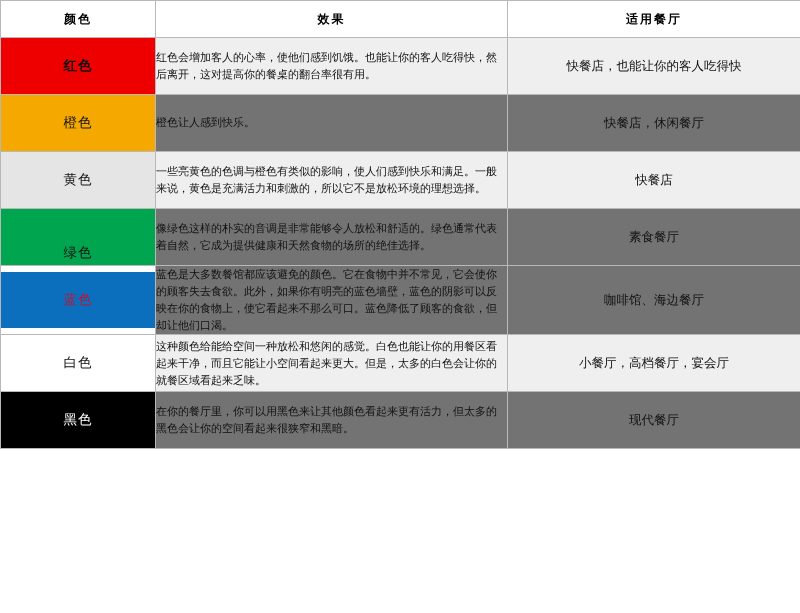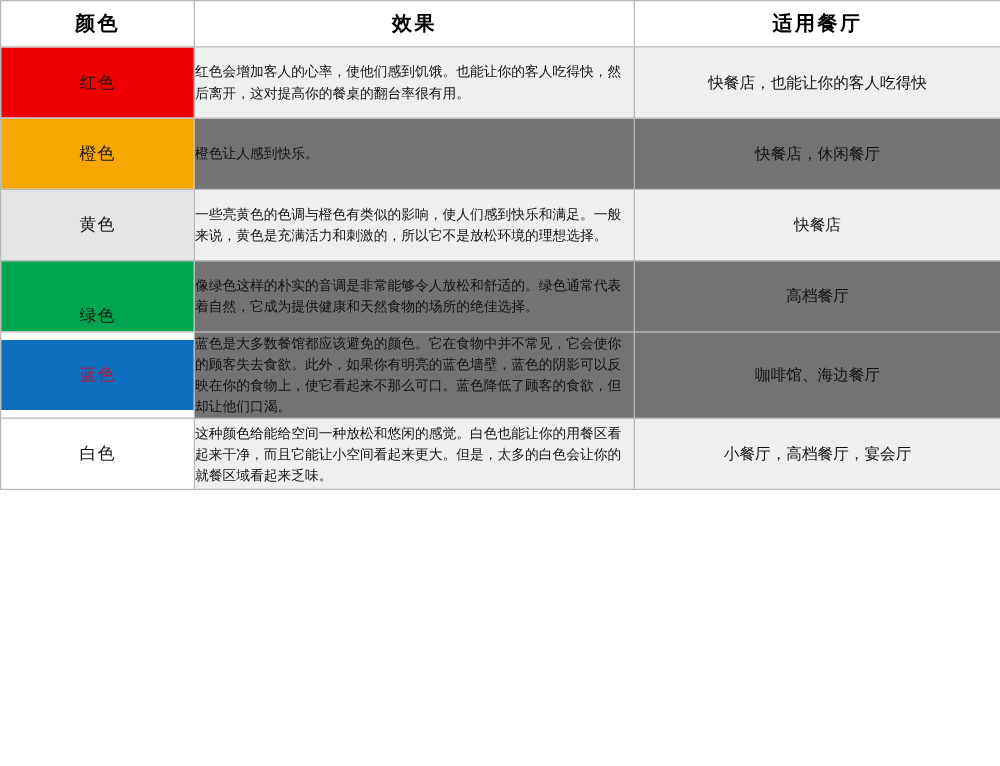--- a/index.html
+++ b/index.html
@@ -24,21 +24,21 @@
   table.color-table col.c3 { width: 293px; }
 
   table.color-table th,
   table.color-table td {
     border: 1px solid #b8b8b8;
     vertical-align: middle;
     padding: 0;
   }
   thead th {
     background: #ffffff;
-    font-size: 16px;
+    font-size: 12px;
     font-weight: bold;
     letter-spacing: 2px;
     text-align: center;
     height: 36px;
     padding: 4px 6px;
   }
   td.swatch-cell {
     text-align: center;
     padding: 0;
   }
@@ -89,21 +89,21 @@
     <tr>
       <th>颜色</th>
       <th>效果</th>
       <th>适用餐厅</th>
     </tr>
   </thead>
   <tbody id="tbody">
       <tr class="alt">
         <td class="swatch-cell">
           <div class="swatch" style="background: rgb(238, 0, 0);">
-            <span style="color: rgb(17, 17, 17);">红色</span>
+            <span style="color: rgb(17, 17, 17); font-weight: bold;">红色</span>
           </div>
         </td>
         <td class="effect-cell">红色会增加客人的心率，使他们感到饥饿。也能让你的客人吃得快，然后离开，这对提高你的餐桌的翻台率很有用。</td>
         <td class="rest-cell">快餐店，也能让你的客人吃得快</td>
       </tr>
       <tr class="plain">
         <td class="swatch-cell">
           <div class="swatch" style="background: rgb(245, 168, 0);">
             <span style="color: rgb(17, 17, 17);">橙色</span>
           </div>
@@ -120,34 +120,43 @@
         <td class="effect-cell">一些亮黄色的色调与橙色有类似的影响，使人们感到快乐和满足。一般来说，黄色是充满活力和刺激的，所以它不是放松环境的理想选择。</td>
         <td class="rest-cell">快餐店</td>
       </tr>
       <tr class="plain">
         <td class="swatch-cell">
           <div class="swatch" style="background: rgb(0, 166, 79);">
             <span style="color: rgb(17, 17, 17); margin-top: 32px;">绿色</span>
           </div>
         </td>
         <td class="effect-cell">像绿色这样的朴实的音调是非常能够令人放松和舒适的。绿色通常代表着自然，它成为提供健康和天然食物的场所的绝佳选择。</td>
-        <td class="rest-cell">高档餐厅</td>
+        <td class="rest-cell">素食餐厅</td>
       </tr>
       <tr class="plain">
         <td class="swatch-cell">
           <div class="swatch" style="background: rgb(11, 111, 190);">
             <span style="color: rgb(200, 16, 46);">蓝色</span>
           </div>
         </td>
         <td class="effect-cell">蓝色是大多数餐馆都应该避免的颜色。它在食物中并不常见，它会使你的顾客失去食欲。此外，如果你有明亮的蓝色墙壁，蓝色的阴影可以反映在你的食物上，使它看起来不那么可口。蓝色降低了顾客的食欲，但却让他们口渴。</td>
         <td class="rest-cell">咖啡馆、海边餐厅</td>
       </tr>
       <tr class="alt">
         <td class="swatch-cell">
           <div class="swatch" style="background: rgb(255, 255, 255);">
             <span style="color: rgb(17, 17, 17);">白色</span>
           </div>
         </td>
         <td class="effect-cell">这种颜色给能给空间一种放松和悠闲的感觉。白色也能让你的用餐区看起来干净，而且它能让小空间看起来更大。但是，太多的白色会让你的就餐区域看起来乏味。</td>
         <td class="rest-cell">小餐厅，高档餐厅，宴会厅</td>
       </tr>
+      <tr class="plain">
+        <td class="swatch-cell">
+          <div class="swatch" style="background: rgb(0, 0, 0);">
+            <span style="color: rgb(255, 255, 255);">黑色</span>
+          </div>
+        </td>
+        <td class="effect-cell">在你的餐厅里，你可以用黑色来让其他颜色看起来更有活力，但太多的黑色会让你的空间看起来很狭窄和黑暗。</td>
+        <td class="rest-cell">现代餐厅</td>
+      </tr>
     </tbody>
 </table>
 
 </body></html>

